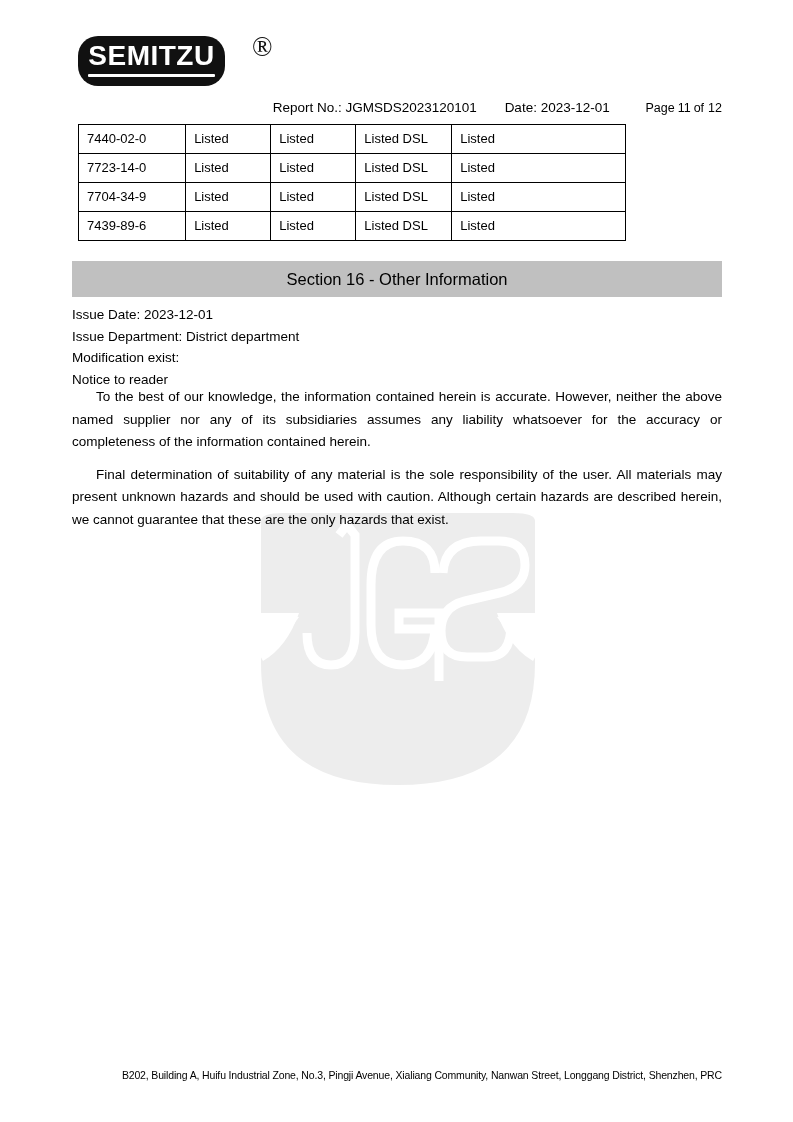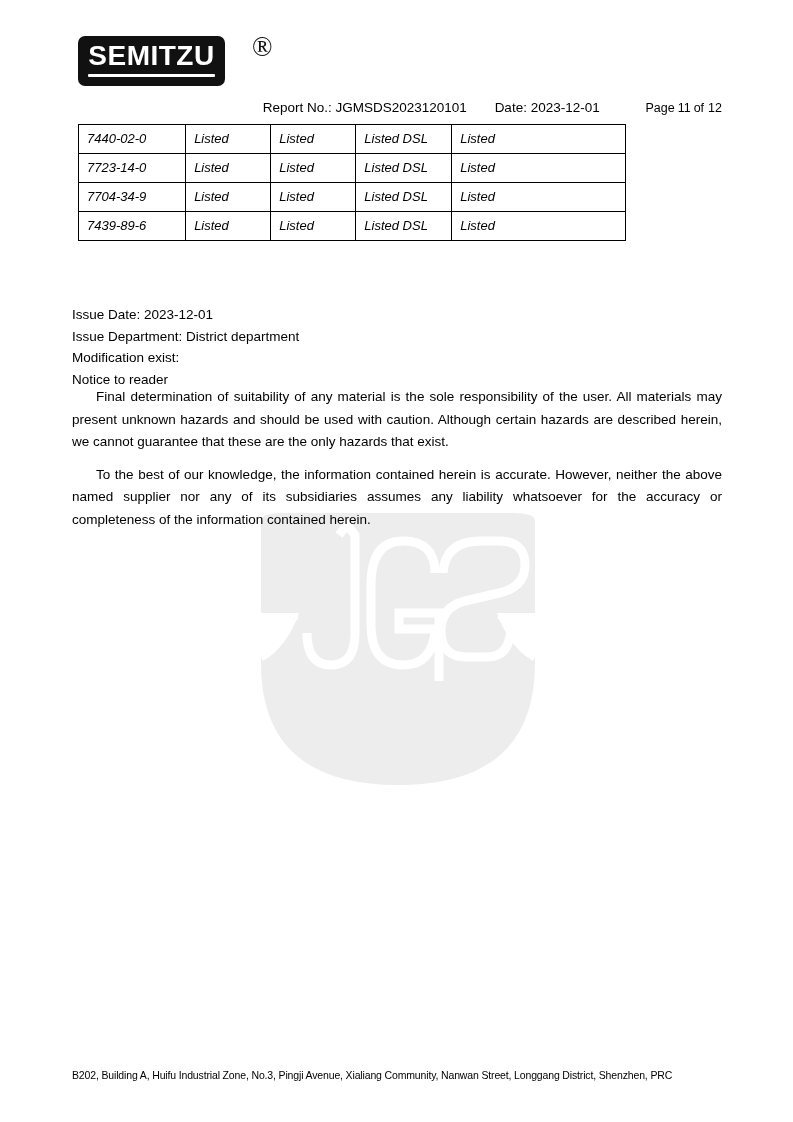--- a/index.html
+++ b/index.html
@@ -38,21 +38,21 @@
   .logo-block {
     position: absolute;
     left: 78px;
     top: 36px;
     z-index: 2;
   }
   .logo-badge {
     position: relative;
     display: inline-block;
     background: #111111;
-    border-radius: 7px;
+    border-radius: 20px;
     padding: 5px 10px 9px 10px;
     width: 147px;
     box-sizing: border-box;
   }
   .logo-word {
     display: block;
     color: #ffffff;
     font-family: "Liberation Sans", sans-serif;
     font-weight: bold;
     font-size: 28px;
@@ -83,21 +83,21 @@
     left: 72px;
     top: 100px;
     width: 650px;
     text-align: right;
     font-size: 13.5px;
     line-height: 16px;
     white-space: nowrap;
     z-index: 2;
   }
   .doc-header .hdr-report { margin-right: 24px; }
-  .doc-header .hdr-date { margin-right: 10px; }
+  .doc-header .hdr-date { }
   .doc-header .hdr-page { font-size: 12.5px; padding-left: 32px; }
   .doc-header .hdr-page .pg-num { margin: 0 3px; }
   .doc-header .hdr-page .pg-total { margin-left: 4px; }
 
   
   .cas-table {
     position: absolute;
     left: 78px;
     top: 124px;
     width: 548px;
@@ -106,21 +106,20 @@
     background: #ffffff;
   }
   .cas-table td {
     border: 1.4px solid #000000;
     height: 26px;
     padding: 1px 8px;
     font-size: 13px;
     line-height: 18px;
     vertical-align: middle;
     background: #ffffff;
-    font-style: italic;
   }
   .cas-table td.c1 { width: 107px; }
   .cas-table td.c2 { width: 78px; }
   .cas-table td.c3 { width: 78px; }
   .cas-table td.c4 { width: 92px; }
   .cas-table td.c5 { width: 193px; }
 
   
   .section-bar {
     position: absolute;
@@ -172,21 +171,21 @@
     color: #000000;
   }
   .para:last-child { margin-bottom: 0; }
 
   
   .footer {
     position: absolute;
     left: 72px;
     top: 1068px;
     width: 650px;
-    text-align: left;
+    text-align: right;
     font-size: 10.5px;
     line-height: 14px;
     letter-spacing: -0.15px;
     color: #000000;
     z-index: 2;
     white-space: nowrap;
   }
 </style>
 </head>
 <body>
@@ -252,28 +251,31 @@
       <tr>
         <td class="c1">7439-89-6</td>
         <td class="c2">Listed</td>
         <td class="c3">Listed</td>
         <td class="c4">Listed DSL</td>
         <td class="c5">Listed</td>
       </tr>
     </tbody>
   </table>
 
+  <div class="section-bar">
+    <span class="section-title">Section 16 - Other Information</span>
+  </div>
 
   <div class="meta-block">
     <div class="meta-line">Issue Date: 2023-12-01</div>
     <div class="meta-line">Issue Department: District department</div>
     <div class="meta-line">Modification exist:</div>
     <div class="meta-line">Notice to reader</div>
   </div>
 
   <div class="body-block">
+    <p class="para">To the best of our knowledge, the information contained herein is accurate. However, neither the above named supplier nor any of its subsidiaries assumes any  liability whatsoever for the accuracy or completeness of the information contained herein.</p>
     <p class="para">Final determination of suitability of any material is the sole responsibility of the user. All materials may present unknown hazards and should be used with caution. Although certain hazards are described herein, we cannot guarantee that these are the only hazards that exist.</p>
-    <p class="para">To the best of our knowledge, the information contained herein is accurate. However, neither the above named supplier nor any of its subsidiaries assumes any  liability whatsoever for the accuracy or completeness of the information contained herein.</p>
   </div>
 
   <div class="footer">B202, Building A, Huifu Industrial Zone, No.3, Pingji Avenue, Xialiang Community, Nanwan Street, Longgang District, Shenzhen, PRC</div>
 
 </div>
 
 </body></html>

